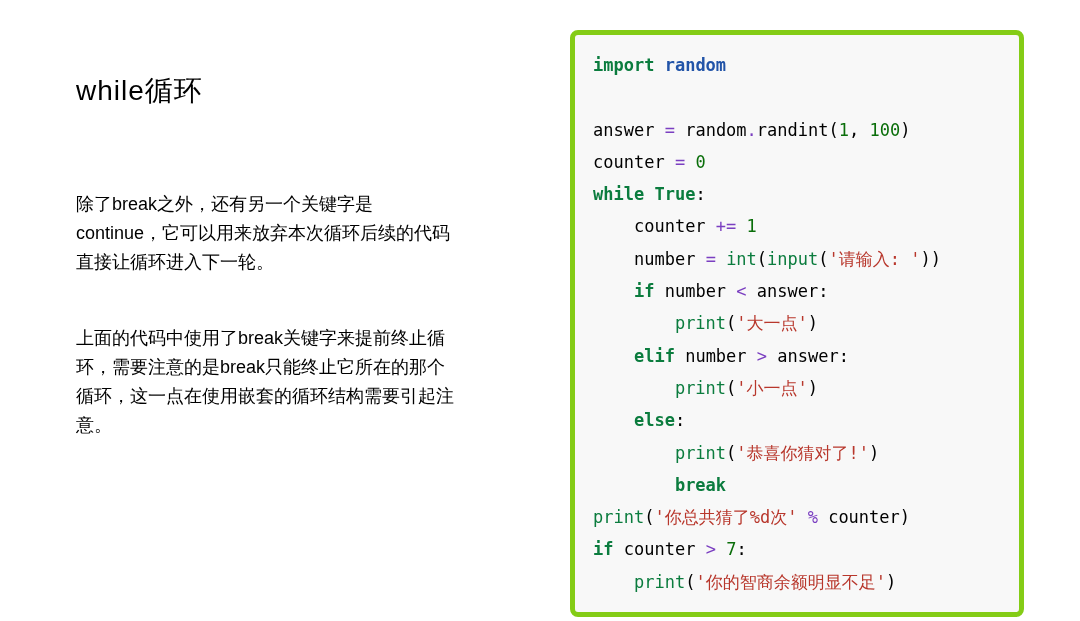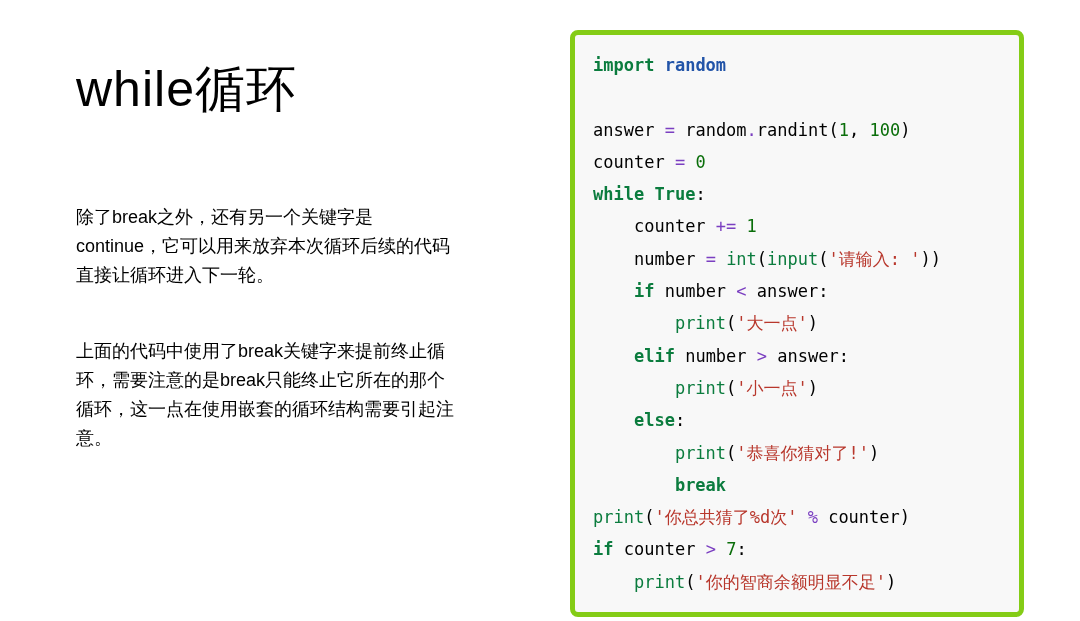--- a/index.html
+++ b/index.html
@@ -18,25 +18,26 @@
     .container {
       display: flex;
       width: 100%;
       height: 100%;
     }
     .left-panel {
       width: 560px;
       padding: 56px 40px 40px 76px;
     }
     .title {
-      font-size: 50px;
+      font-size: 28px;
       font-weight: 400;
       color: #000;
       margin-bottom: 80px;
       letter-spacing: 1px;
+      margin-top: 16px;
     }
     .paragraph {
       font-size: 18px;
       line-height: 1.6;
       color: #000;
       margin-bottom: 48px;
       max-width: 380px;
     }
     .right-panel {
       width: 490px;

